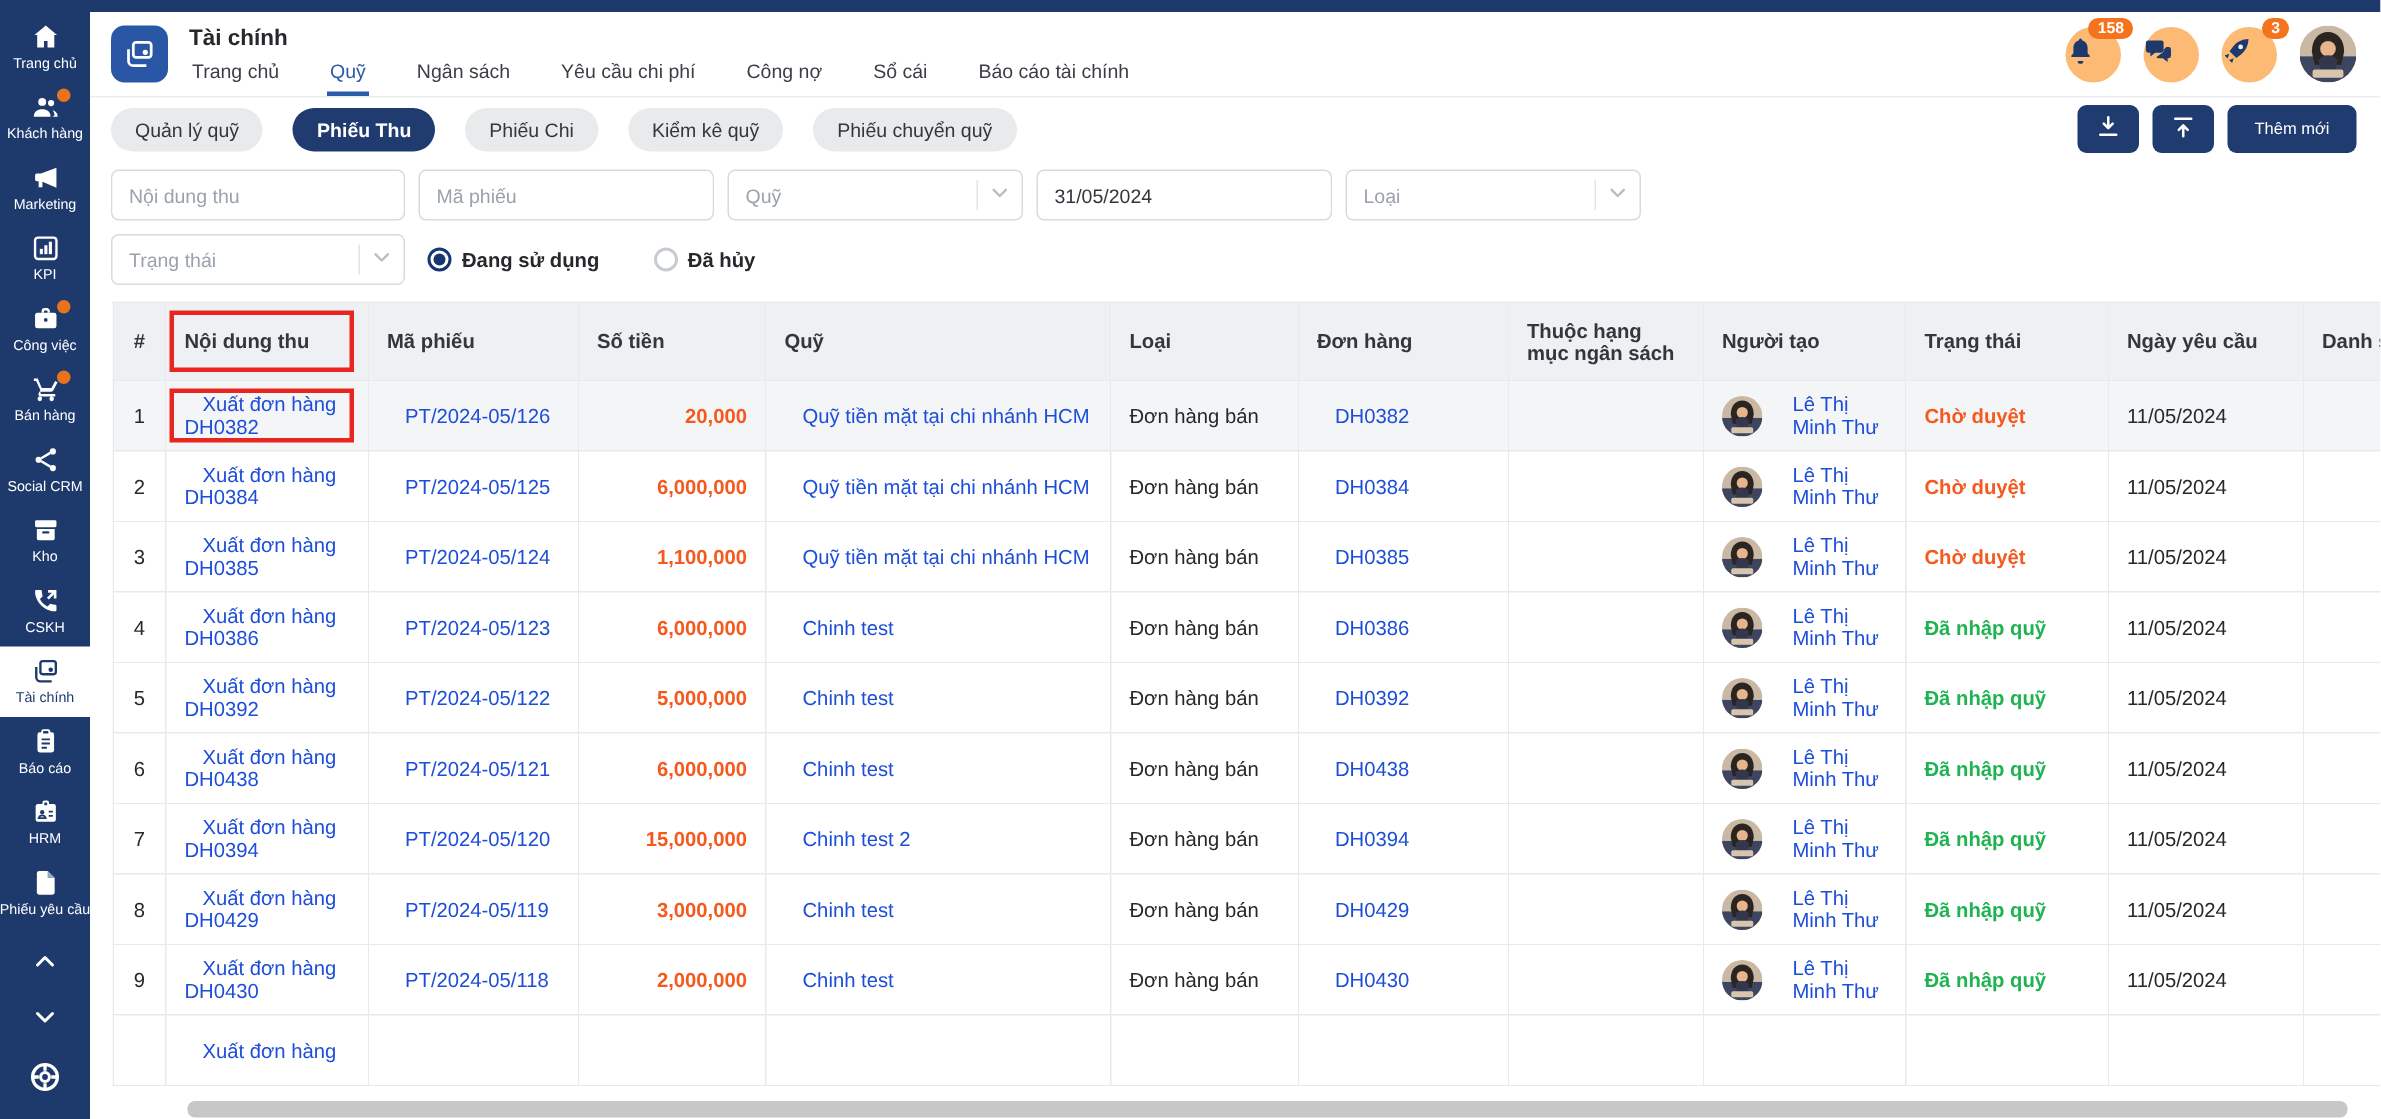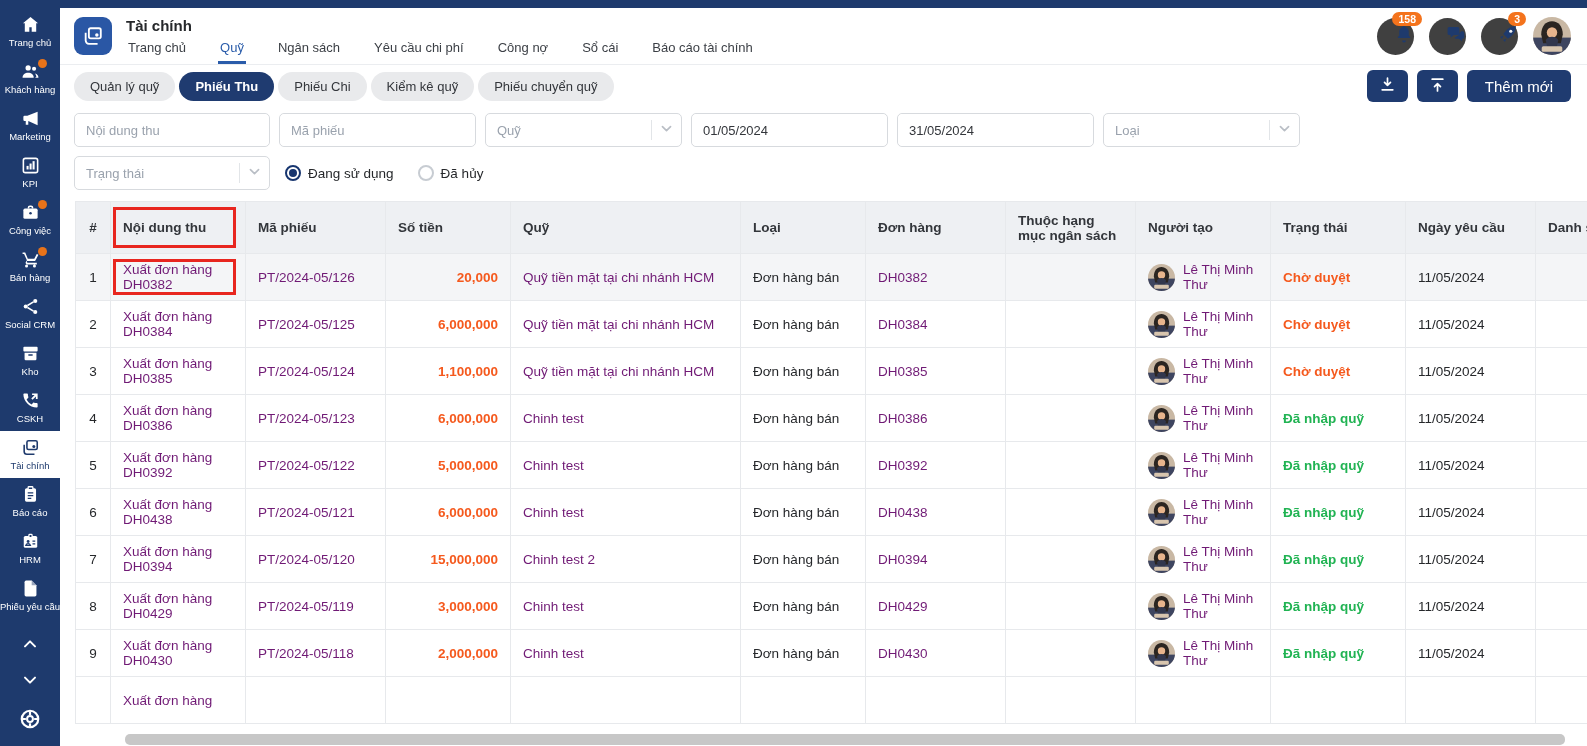--- a/index.html
+++ b/index.html
@@ -25,68 +25,68 @@
 
   .header { height:57px; flex-shrink:0; border-bottom:1px solid #ebedf0; display:flex; align-items:center; padding:0 16px 0 14px; }
   .app-icon { width:38px; height:38px; border-radius:9px; background:#2a57a5; display:flex; align-items:center; justify-content:center; color:#fff; margin-right:14px; flex-shrink:0; }
   .app-icon svg { width:22px; height:22px; }
   .title-tabs { display:flex; flex-direction:column; height:100%; justify-content:flex-end; }
   .page-title { font-size:15px; font-weight:bold; color:#26282b; margin-top:9px; }
   .tabs { display:flex; gap:30px; margin-top:2px; }
   .tab { font-size:13px; color:#3b3f45; padding:4px 2px 6px; cursor:pointer; border-bottom:3px solid transparent; }
   .tab.active { color:#2a5caa; border-bottom-color:#2a5caa; }
   .header-right { margin-left:auto; display:flex; align-items:center; gap:15px; }
-  .hicon { width:37px; height:37px; border-radius:50%; background:#404040; display:flex; align-items:center; justify-content:flex-end; color:#1e3a6d; position:relative; cursor:pointer; }
+  .hicon { width:37px; height:37px; border-radius:50%; background:#fdba74; display:flex; align-items:center; justify-content:flex-start; color:#1e3a6d; position:relative; cursor:pointer; }
   .hicon svg { width:20px; height:20px; }
   .hbadge { position:absolute; top:-6px; right:-8px; background:#f4731c; color:#fff; font-size:10.5px; font-weight:bold; border-radius:9px; padding:2px 6px; line-height:1; }
   .avatar { width:38px; height:38px; border-radius:50%; overflow:hidden; flex-shrink:0; cursor:pointer; }
   .avatar svg { width:100%; height:100%; display:block; }
 
   
   .toolbar { height:42px; flex-shrink:0; display:flex; align-items:center; gap:9px; padding:0 16px 0 14px; }
   .pill { background:#e9eaec; border-radius:17px; padding:7px 16px; font-size:13px; color:#33363b; cursor:pointer; white-space:nowrap; }
   .pill.active { background:#1f3b70; color:#fff; font-weight:bold; }
   .toolbar-right { margin-left:auto; display:flex; gap:9px; align-items:center; }
   .tool-btn { width:41px; height:32px; background:#1f3b70; color:#fff; border:none; border-radius:6px; display:flex; align-items:center; justify-content:center; cursor:pointer; }
   .tool-btn svg { width:17px; height:17px; }
-  .add-btn { height:32px; background:#1f3b70; color:#fff; border:none; border-radius:6px; font-size:15px; padding:0 18px; cursor:pointer; font-family:inherit; }
+  .add-btn { height:32px; background:#1f3b70; color:#fff; border:none; border-radius:6px; font-size:11px; padding:0 18px; cursor:pointer; font-family:inherit; }
 
   
   .filters { padding:6px 16px 2px 14px; flex-shrink:0; }
   .frow { display:flex; gap:9px; margin-bottom:9px; align-items:center; }
   .f-input, .f-select { height:34px; border:1px solid #d7dade; border-radius:5px; background:#fff; display:flex; align-items:center; font-size:13px; }
   .f-input input { border:none; outline:none; width:100%; height:100%; padding:0 11px; font-size:13px; font-family:inherit; color:#33363b; border-radius:5px; }
   .f-input input::placeholder { color:#9aa2ad; }
   .f-select { justify-content:space-between; cursor:pointer; }
   .f-select .ph { padding:0 11px; color:#9aa2ad; }
   .f-select .chev { width:30px; height:20px; border-left:1px solid #e2e5e8; display:flex; align-items:center; justify-content:center; color:#b9bec5; }
   .f-select .chev svg { width:13px; height:13px; }
   .w195 { width:196px; } .w197 { width:197px; }
-  .radio-group { display:flex; align-items:center; gap:24px; padding-left:6px; }
+  .radio-group { display:flex; align-items:center; gap:36px; padding-left:6px;font-weight:bold; }
   .radio { display:flex; align-items:center; gap:7px; font-size:13.5px; color:#26282b; cursor:pointer; }
   .rdot { width:16px; height:16px; border-radius:50%; border:2px solid #c7ccd2; background:#fff; position:relative; flex-shrink:0; }
   .rdot.checked { border-color:#17356f; }
   .rdot.checked::after { content:""; position:absolute; inset:2px; border-radius:50%; background:#17356f; }
 
   
   .summary { display:flex; align-items:center; gap:10px; padding:9px 16px 10px 17px; flex-shrink:0; }
   .money-ic { width:27px; height:19px; background:#2a4b9b; border-radius:4px; position:relative; flex-shrink:0; }
   .money-ic::after { content:""; position:absolute; left:8px; top:5px; width:11px; height:9px; border-radius:50%; background:#fff; }
   .sum-label { font-size:15px; font-weight:bold; color:#26282b; }
   .sum-value { font-size:19px; font-weight:bold; color:#f5591d; letter-spacing:.5px; }
 
   
   .table-wrap { margin-left:15px; flex:1; overflow:hidden; position:relative; }
   table { border-collapse:collapse; table-layout:fixed; width:1580px; }
   th, td { border:1px solid #e7e9ec; font-size:13.5px; vertical-align:middle; padding:6px 12px; position:relative; }
   thead th { background:#eef0f3; font-weight:bold; color:#33363b; text-align:left; height:52px; }
   tbody td { height:47px; background:#fff; }
   tr.hl td { background:#f4f5f7; }
   td.center, th.center { text-align:center; }
-  a.lnk { color:#701a75; text-decoration:none; cursor:pointer; }
+  a.lnk { color:#1d4ed8; text-decoration:none; cursor:pointer;margin-left:12px; }
   .amount { color:#f5591d; font-weight:bold; text-align:right; display:block; }
   .status { font-weight:bold;margin-top:30px; }
   .creator { display:flex; align-items:center; gap:8px; }
   .creator .avatar { width:27px; height:27px; }
   .row-pill { width:66px; height:30px; border-radius:15px; background:#1f3b70; margin-left:10px; cursor:pointer; }
   .red-frame { position:absolute; left:2px; right:9px; top:5px; bottom:5px; border:3px solid #e8261f; pointer-events:none; }
 
   
   .hscroll { position:absolute; left:125px; bottom:1px; width:1440px; height:11px; background:#c7c7c7; border-radius:5px; z-index:6; }
 </style>
@@ -293,21 +293,21 @@
               <path d="M5.2 11c0-5 2.8-8.3 6.8-8.3s6.8 3.3 6.8 8.3l-1.2 5.5H6.4z" fill="#2b2521"></path>
               <circle cx="12" cy="9.8" r="3.3" fill="#e7b48c"></circle>
               <path d="M8 14.5c1-1.4 2.4-2 4-2s3 .6 4 2l-1 4.5h-6z" fill="#32374d"></path>
               <rect x="5.5" y="18.5" width="13" height="3.5" rx="1" fill="#d8c5ae"></rect>
             </svg>
           </span>
       </div>
     </header>
 
     <div class="toolbar">
-      <div style="display:flex;gap:4px" id="pill-group">
+      <div style="display:flex;gap:20px" id="pill-group">
           <span class="pill">Quản lý quỹ</span>
           <span class="pill active">Phiếu Thu</span>
           <span class="pill">Phiếu Chi</span>
           <span class="pill">Kiểm kê quỹ</span>
           <span class="pill">Phiếu chuyển quỹ</span>
         </div>
       <div class="toolbar-right">
         <button class="tool-btn">
             <span><svg viewBox="0 0 24 24" xmlns="http://www.w3.org/2000/svg" fill="currentColor">
                 <path d="M12 3v10.2m0 0l-4.2-4.2m4.2 4.2l4.2-4.2" fill="none" stroke="currentColor" stroke-width="2.4" stroke-linecap="round" stroke-linejoin="round"></path>
@@ -334,23 +334,20 @@
           </div>
         <div class="f-select w197">
           <span class="ph">Quỹ</span>
           <span class="chev">
               <span><svg viewBox="0 0 24 24" xmlns="http://www.w3.org/2000/svg" fill="currentColor">
                   <path d="M4.5 8.5L12 16l7.5-7.5" fill="none" stroke="currentColor" stroke-width="3" stroke-linecap="round" stroke-linejoin="round"></path>
                 </svg></span>
             </span>
         </div>
         <div class="f-input w197">
-            <input value="01/05/2024" style="">
-          </div>
-        <div class="f-input w197">
             <input value="31/05/2024" style="">
           </div>
         <div class="f-select w197">
           <span class="ph">Loại</span>
           <span class="chev">
               <span><svg viewBox="0 0 24 24" xmlns="http://www.w3.org/2000/svg" fill="currentColor">
                   <path d="M4.5 8.5L12 16l7.5-7.5" fill="none" stroke="currentColor" stroke-width="3" stroke-linecap="round" stroke-linejoin="round"></path>
                 </svg></span>
             </span>
         </div>

